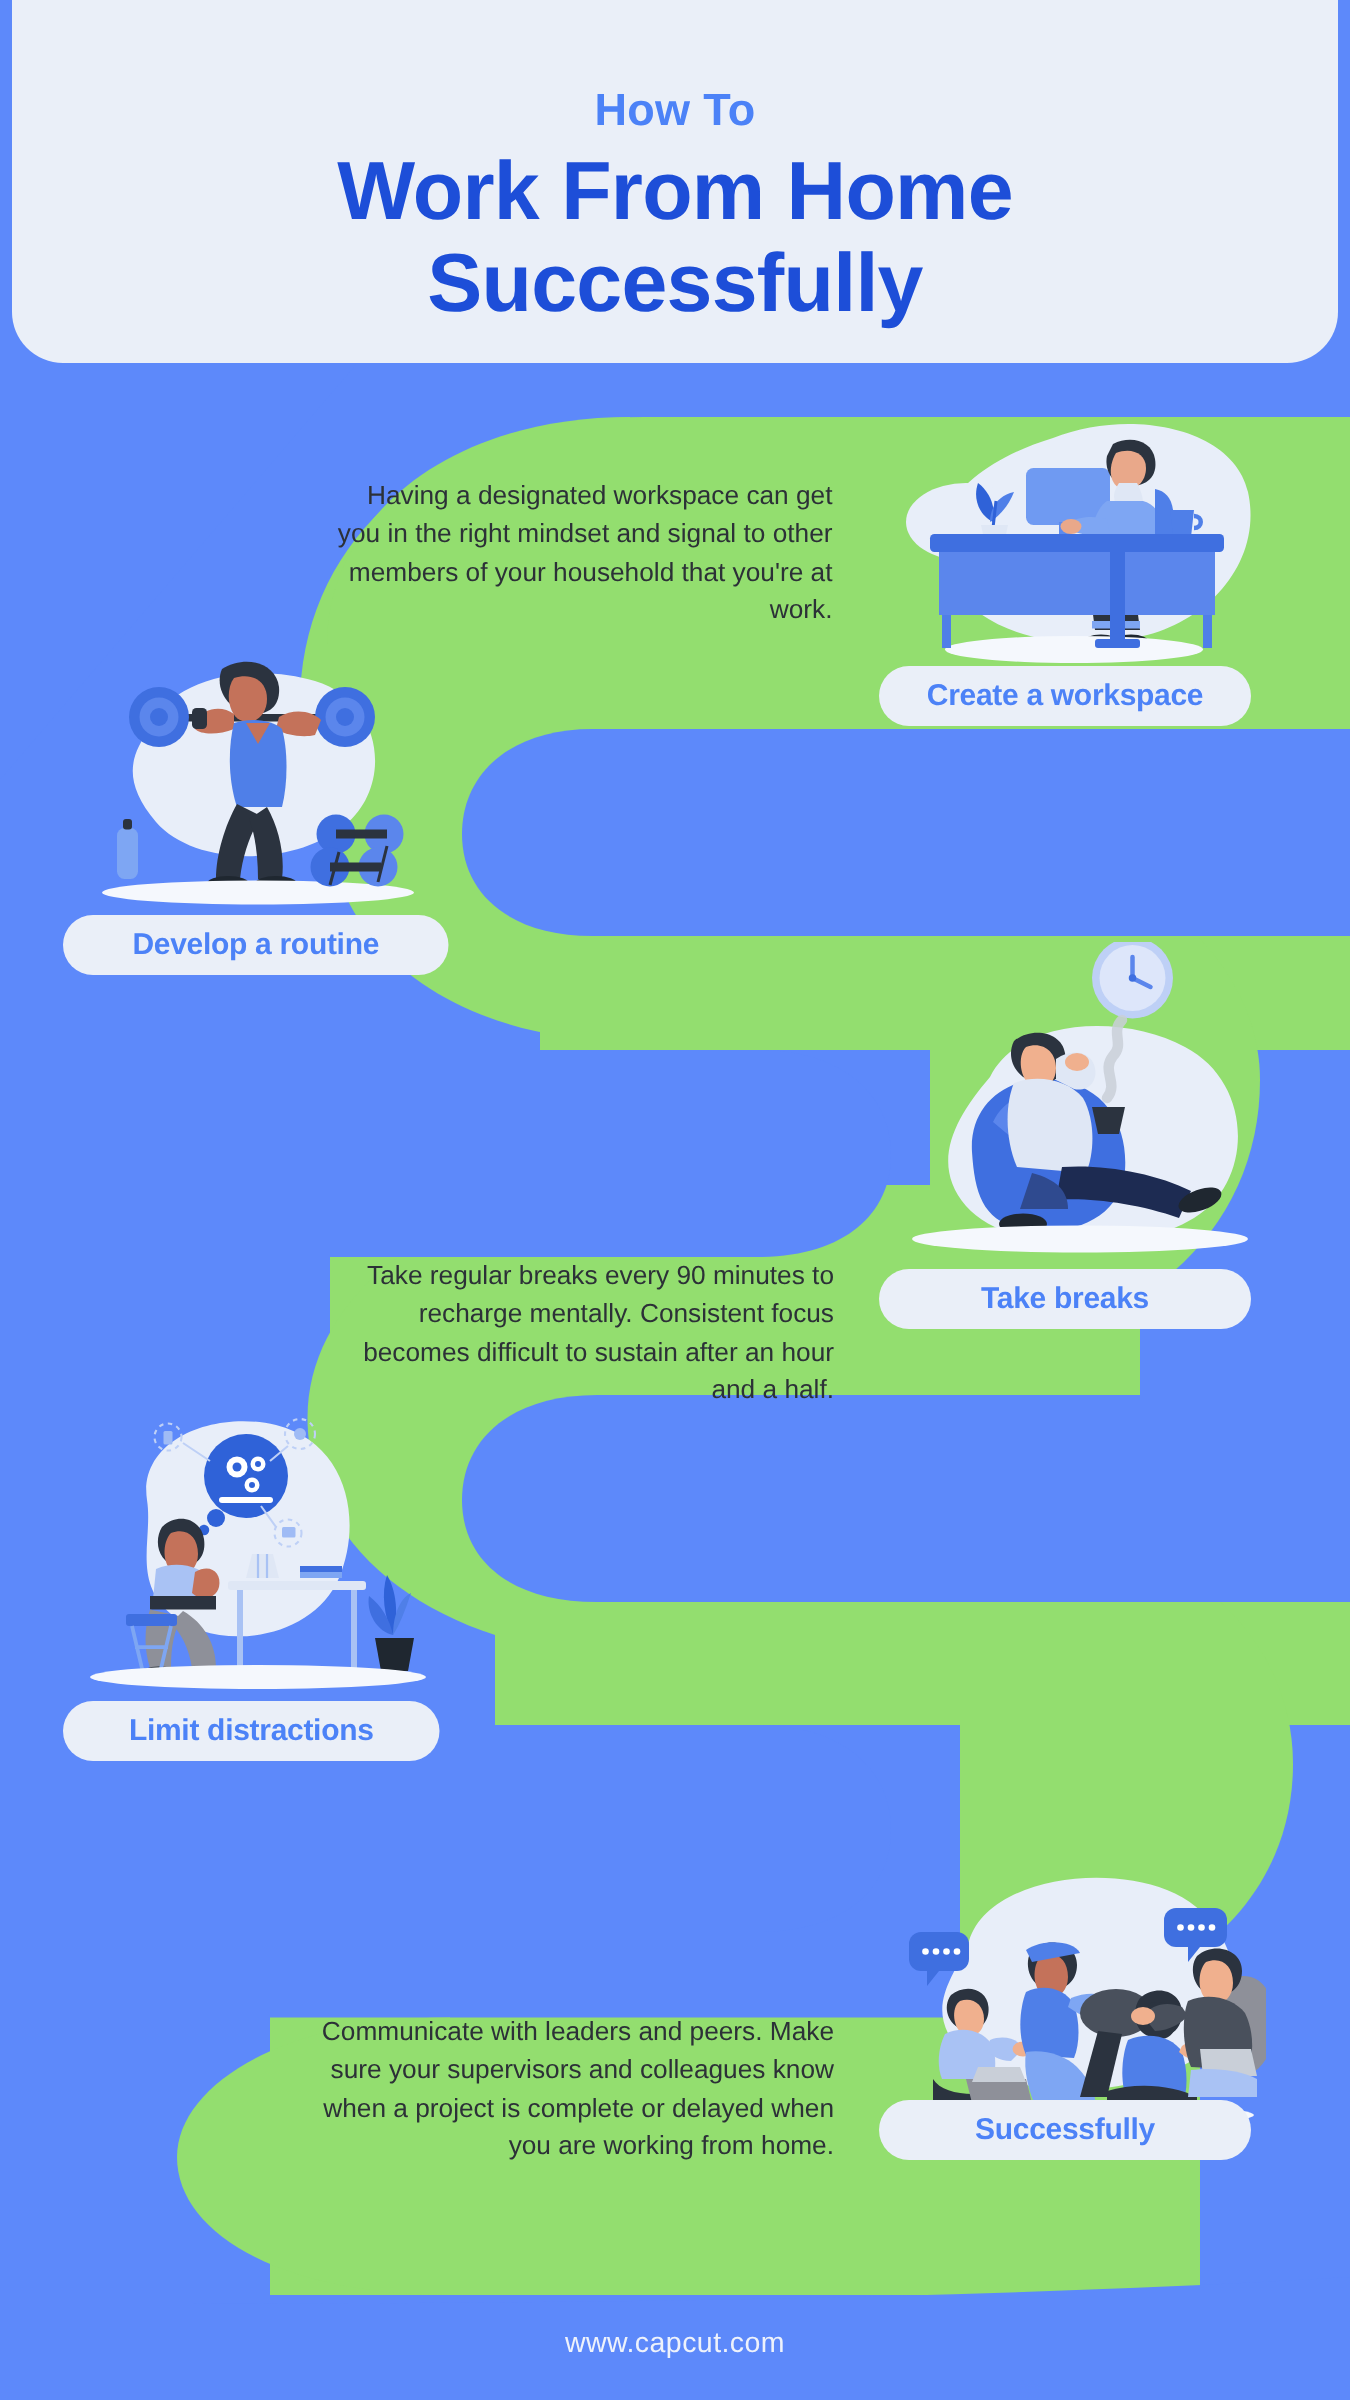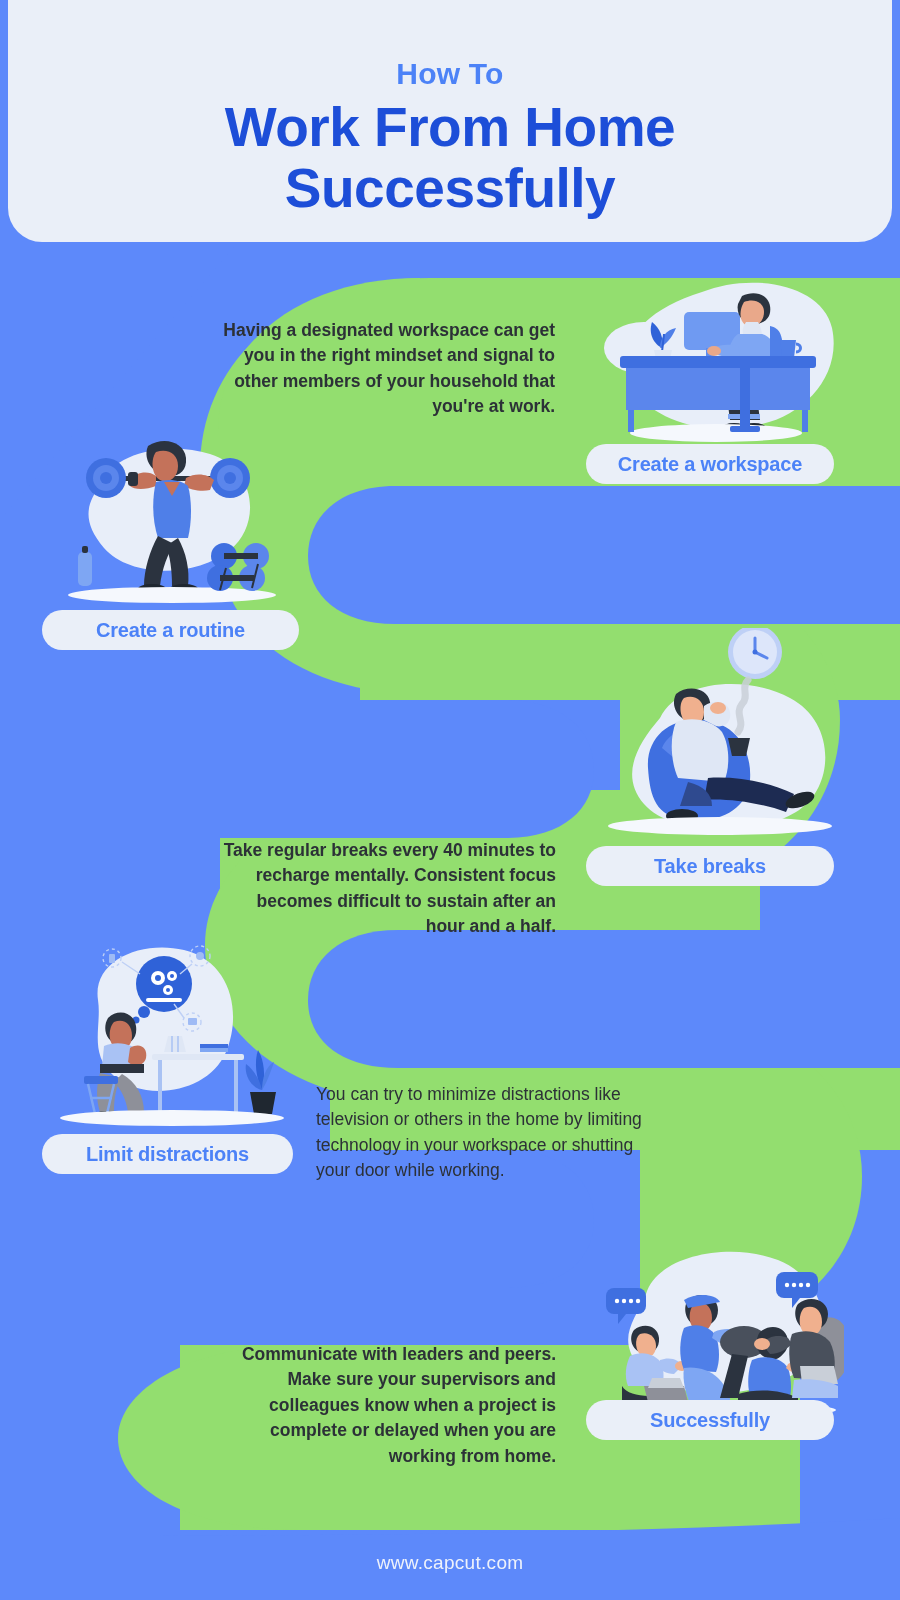--- a/index.html
+++ b/index.html
@@ -47,21 +47,21 @@
   #snake { position: absolute; left: 0; top: 0; width: 900px; height: 1600px; }
 
   
   .para {
     position: absolute;
     color: #2c3137;
     font-size: 17.5px;
     line-height: 1.45;
     width: 340px;
   }
-  .para.right { text-align: right; font-weight: bold; }
+  .para.right { text-align: right; }
   .para.left  { text-align: left; }
 
   
   .pill {
     position: absolute;
     height: 40px;
     background: #eaeff8;
     border-radius: 21px;
     display: flex; align-items: center; justify-content: center;
     padding: 12px 26px;
@@ -256,21 +256,21 @@
       <circle cx="192" cy="150" r="13" fill="#5b86ec"></circle>
       <rect x="160" y="147" width="34" height="6" fill="#2b333f"></rect>
       <path d="M166 140 L160 162 M198 136 L192 160" stroke="#2b333f" stroke-width="2"></path>
     </g>
 
     <rect x="18" y="124" width="14" height="34" rx="5" fill="#7ea6f3"></rect>
     <rect x="22" y="118" width="6" height="7" rx="2" fill="#2b333f"></rect>
   </svg>
 
   <div class="pill" style="left:42px; top:610px; width:257px;">
-    <span>Create a routine</span>
+    <span>Develop a routine</span>
   </div>
 
 
   <svg class="illus" style="left:600px; top:628px;" width="240" height="212" viewBox="0 0 240 212" xmlns="http://www.w3.org/2000/svg">
 
     <circle cx="155" cy="24" r="27" fill="#bed0f6"></circle>
     <circle cx="155" cy="24" r="22" fill="#dde6fa"></circle>
     <path d="M155 10 L155 24 L167 30" stroke="#5b86ec" stroke-width="3" fill="none" stroke-linecap="round"></path>
     <circle cx="155" cy="24" r="2.5" fill="#3f6fe0"></circle>
 
@@ -291,21 +291,21 @@
     <path d="M138 104 C146 94 134 86 142 76 C150 68 140 60 148 52" stroke="#c9cfd8" stroke-width="7" fill="none" stroke-linecap="round" opacity=".85"></path>
 
     <path d="M108 150 C136 148 170 154 194 166 L186 184 C158 174 124 170 104 172 Z" fill="#1d2b52"></path>
     <path d="M88 154 C104 158 112 166 112 178 L80 178 Z" fill="#2f4a8f"></path>
     <ellipse cx="200" cy="172" rx="15" ry="7" fill="#1f2730" transform="rotate(-20 200 172)"></ellipse>
     <ellipse cx="82" cy="188" rx="16" ry="7" fill="#1f2730"></ellipse>
 
     <ellipse cx="120" cy="198" rx="112" ry="9" fill="#f5f8fd"></ellipse>
   </svg>
 
-  <div class="para right" style="left:214px; top:838px; width:342px;">Take regular breaks every 40 minutes to recharge mentally. Consistent focus becomes difficult to sustain after an hour and a half.</div>
+  <div class="para right" style="left:214px; top:838px; width:342px;">Take regular breaks every 90 minutes to recharge mentally. Consistent focus becomes difficult to sustain after an hour and a half.</div>
 
   <div class="pill" style="left:586px; top:846px; width:248px;">
     <span>Take breaks</span>
   </div>
 
   <svg class="illus" style="left:52px; top:930px;" width="240" height="200" viewBox="0 0 240 200" xmlns="http://www.w3.org/2000/svg">
     <path d="M46 70 C40 30 90 10 132 20 C180 32 190 84 174 122 C156 164 92 172 62 146 C36 124 50 96 46 70 Z" fill="#e8eef9"></path>
 
     <circle cx="112" cy="54" r="28" fill="#2f62d8"></circle>
     <g fill="#ffffff">
@@ -357,21 +357,20 @@
     <path d="M194 134 C202 140 208 150 210 160 C200 158 192 146 194 134 Z" fill="#3f6fe0"></path>
     <path d="M222 132 C218 144 214 154 210 160 C210 148 214 136 222 132 Z" fill="#4f7fe8"></path>
     <path d="M198 162 L224 162 L220 184 L202 184 Z" fill="#1f2730"></path>
     <ellipse cx="120" cy="188" rx="112" ry="8" fill="#f5f8fd"></ellipse>
   </svg>
 
   <div class="pill" style="left:42px; top:1134px; width:251px;">
     <span>Limit distractions</span>
   </div>
 
-  <div class="para left" style="left:316px; top:1082px; width:340px;">You can try to minimize distractions like television or others in the home by limiting technology in your workspace or shutting your door while working.</div>
 
   <svg class="illus" style="left:592px; top:1238px;" width="252" height="180" viewBox="0 0 252 180" xmlns="http://www.w3.org/2000/svg">
     <path d="M54 56 C66 16 140 4 186 22 C236 42 246 104 208 132 C164 164 74 162 48 130 C24 100 42 84 54 56 Z" fill="#e8eef9"></path>
 
     <g fill="#3f6fe0">
       <rect x="14" y="50" width="40" height="26" rx="8"></rect>
       <path d="M26 76 L26 86 L34 76 Z"></path>
       <rect x="184" y="34" width="42" height="26" rx="8"></rect>
       <path d="M200 60 L200 70 L208 60 Z"></path>
     </g>

